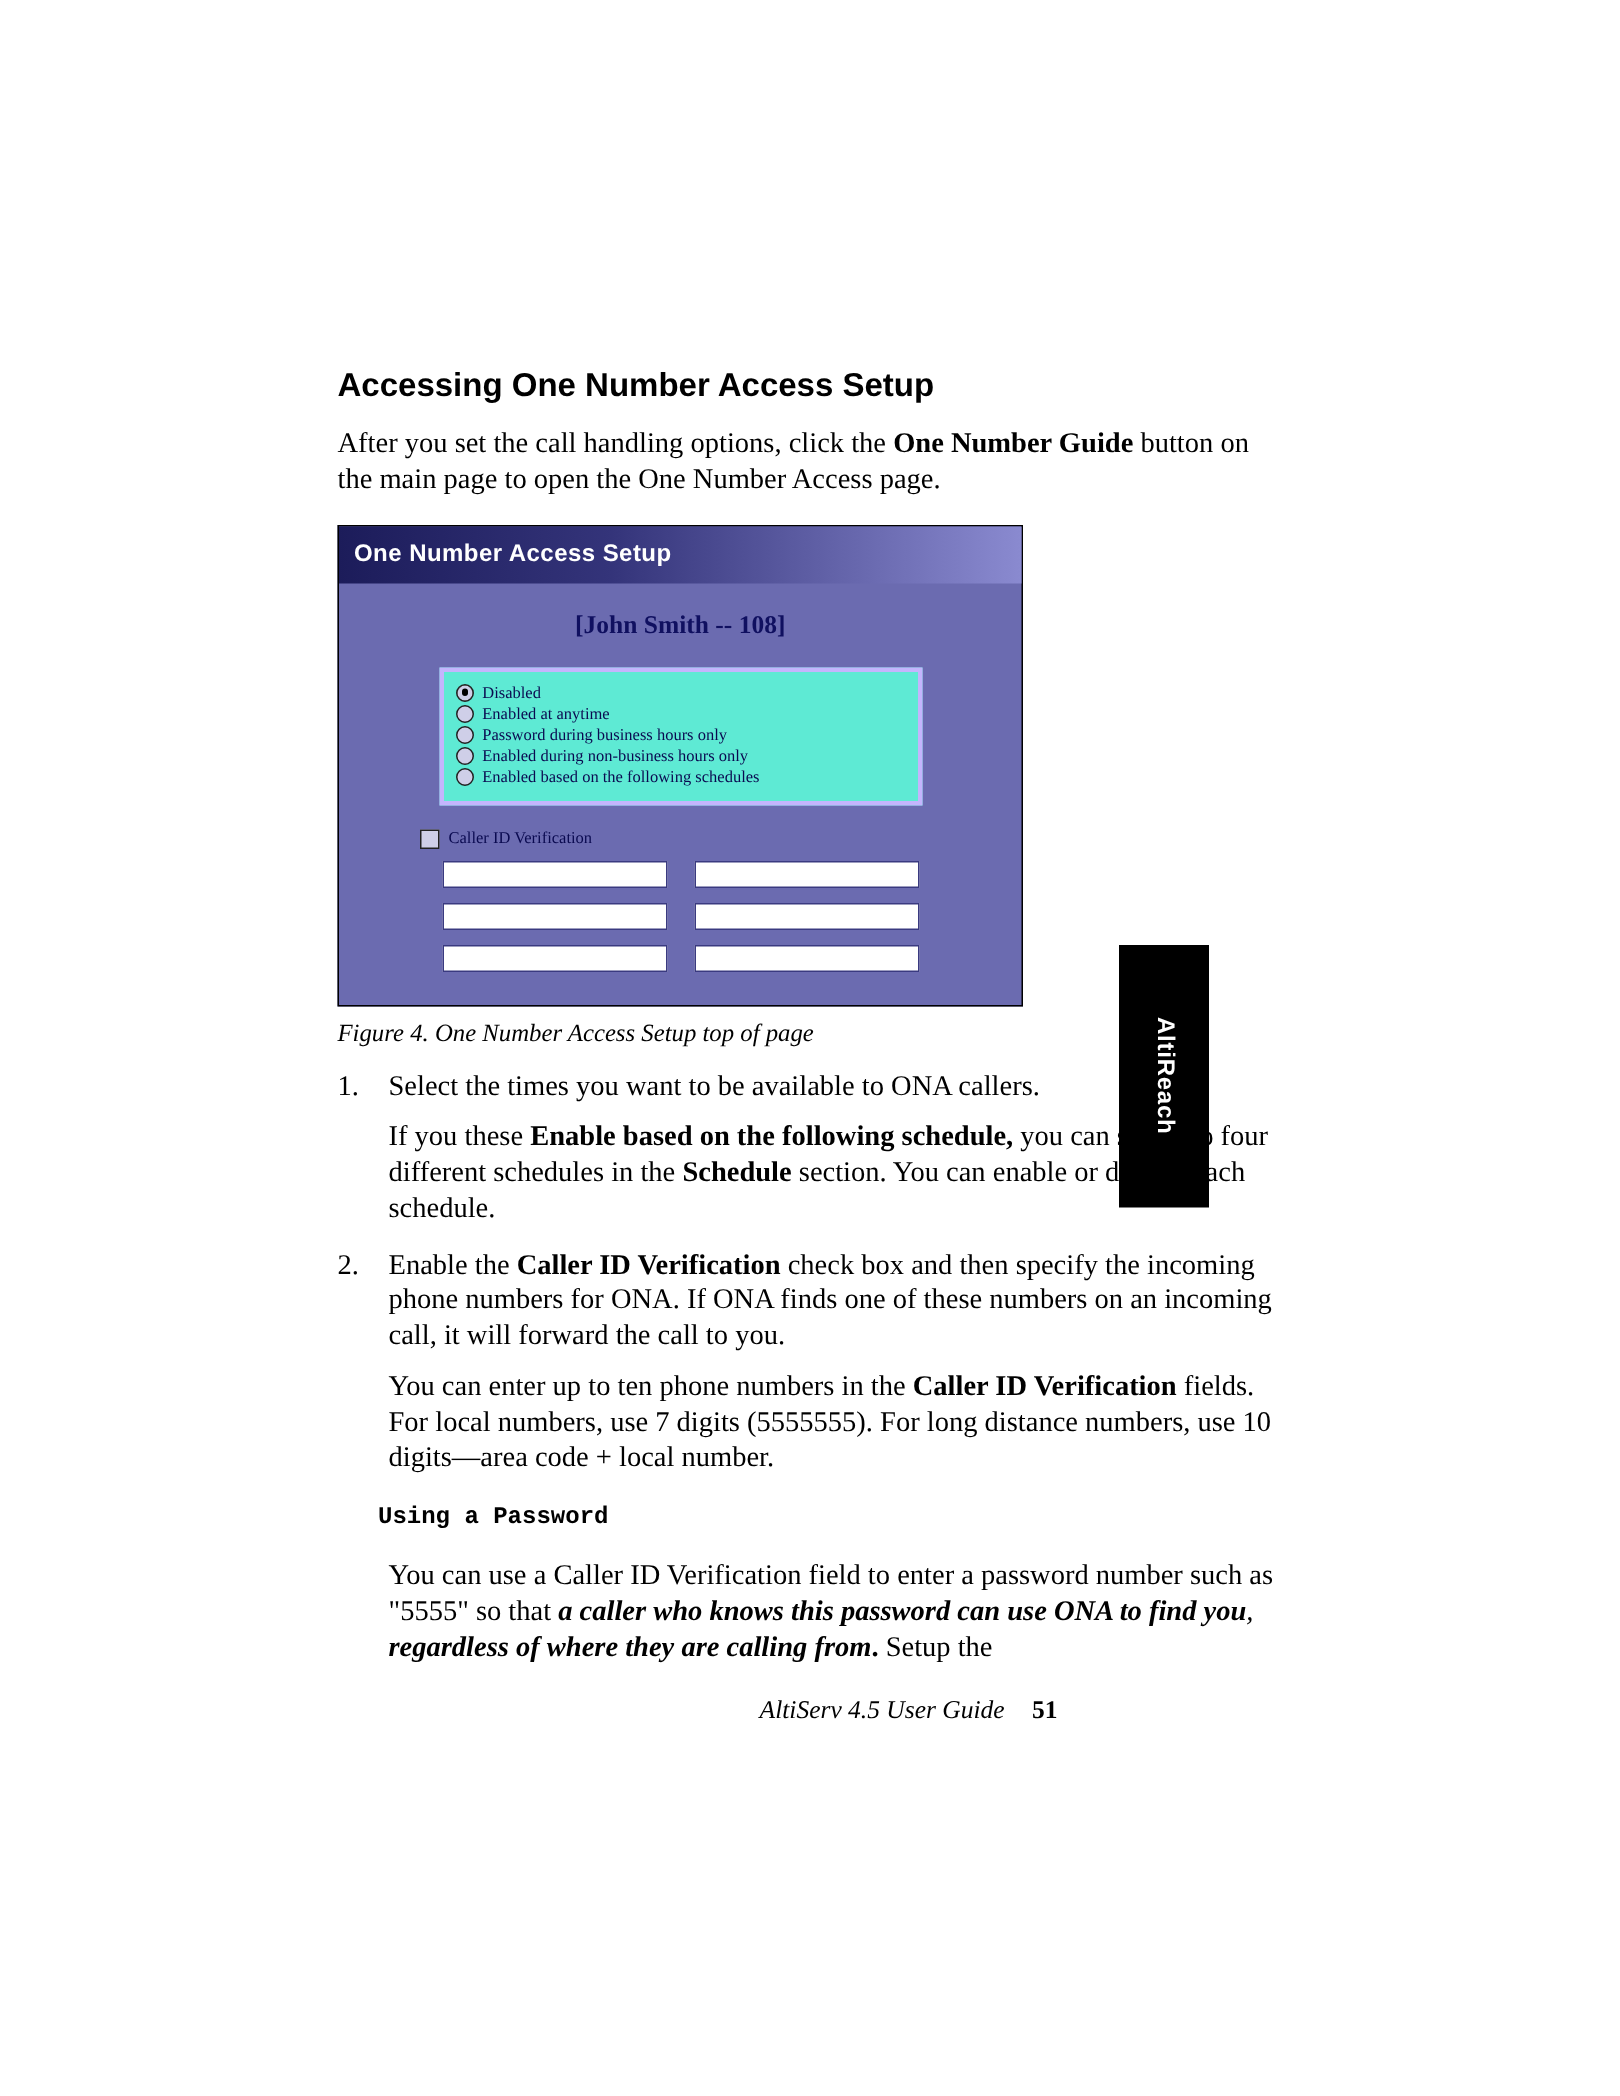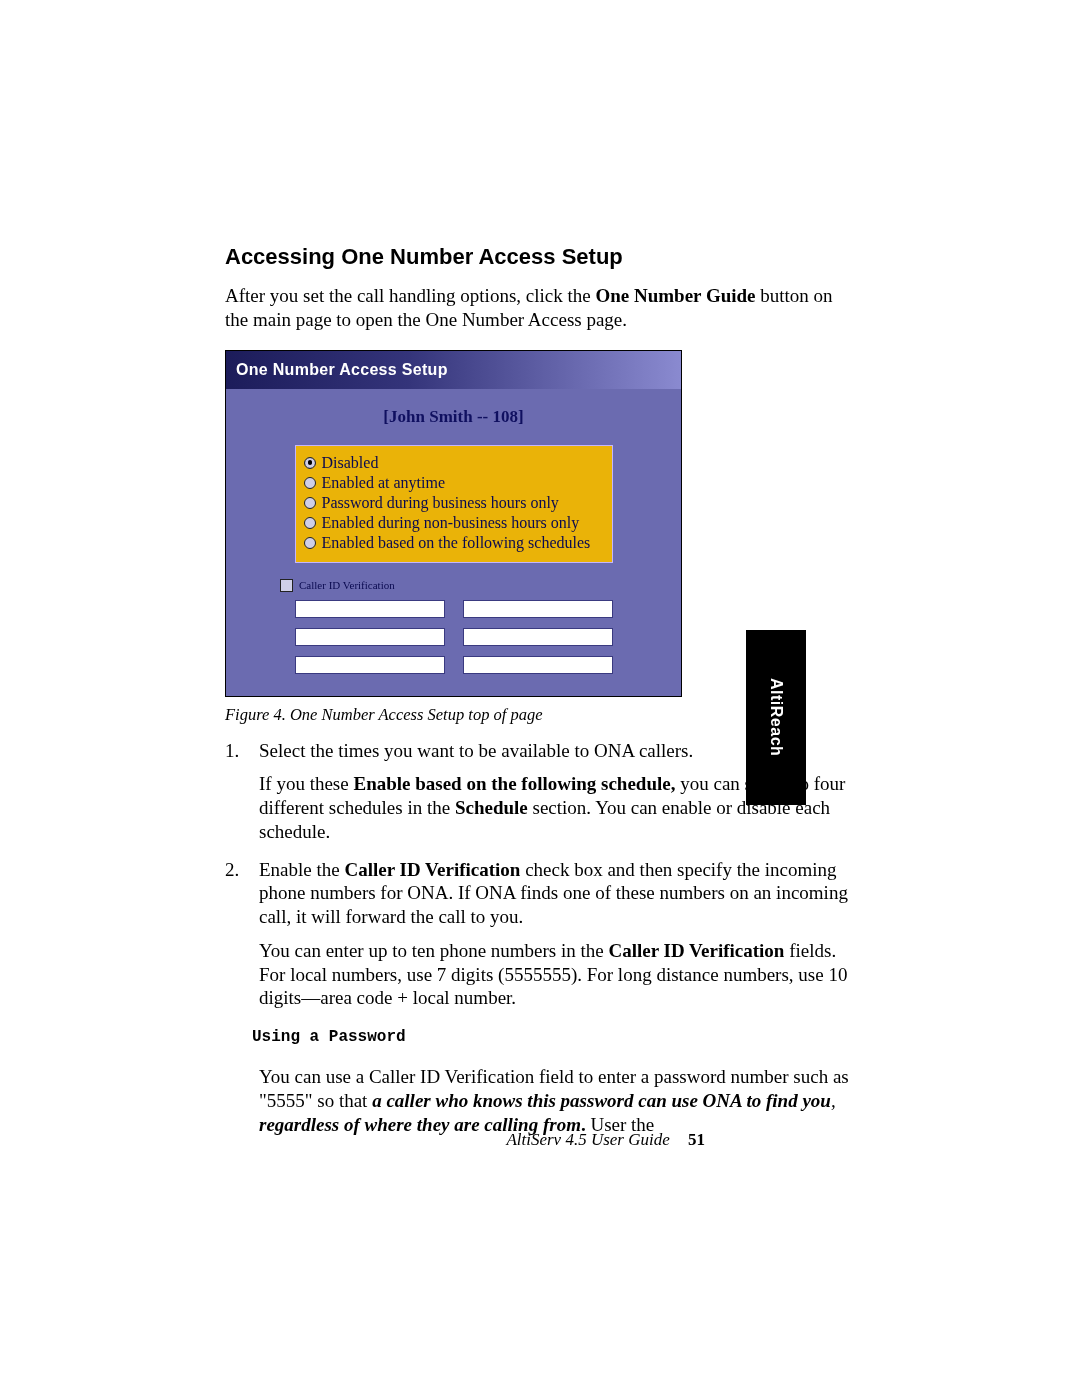--- a/index.html
+++ b/index.html
@@ -60,24 +60,24 @@
     text-align: center;
     font-family: "Times New Roman", serif;
     font-weight: bold;
     font-size: 17px;
     color: #101060;
     margin: 4px 0 18px 0;
   }
   .radio-box {
     width: 300px;
     margin: 0 auto 16px auto;
-    border: 1px solid #c4b5fd;
-    background: #eab308;
+    border: 3px solid #c4b5fd;
+    background: #5eead4;
     padding: 6px 8px 8px 8px;
-    font-size: 16px;
+    font-size: 11px;
     color: #0a0a50;
   }
   .radio-row { display:flex; align-items:center; gap:6px; margin:2px 0; }
   .r-dot {
     width: 10px; height: 10px; border:1px solid #222; border-radius:50%;
     background:#cfcfe8; display:inline-block; flex:0 0 auto;
   }
   .r-dot.selected { background:#fff; box-shadow: inset 0 0 0 3px #cfcfe8, inset 0 0 0 10px #000; }
   .r-dot.selected::after{content:"";display:block;width:4px;height:4px;background:#000;border-radius:50%;margin:2px auto;}
   .cid-row { display:flex; align-items:center; gap:6px; font-size:11px; margin:0 0 8px 40px; color:#0a0a50;}
@@ -242,21 +242,21 @@
     <li>
       <span>Enable the </span><span class="bold">Caller ID Verification</span><span> check box and then specify the incoming phone numbers for ONA. If ONA finds one of these numbers on an incoming call, it will forward the call to you.</span>
       <div class="para">
         <span>You can enter up to ten phone numbers in the </span><span class="bold">Caller ID Verification</span><span> fields. For local numbers, use 7 digits (5555555). For long distance numbers, use 10 digits—area code + local number.</span>
       </div>
     </li>
   </ol>
 
   <h3 class="subhead">Using a Password</h3>
   <p class="sub-para">
-    <span>You can use a Caller ID Verification field to enter a password number such as "5555" so that </span><span class="bolditalic">a caller who knows this password can use ONA to find you</span><span class="italic">, </span><span class="bolditalic">regardless of where they are calling from</span><span class="bold">.</span><span> User the</span>
+    <span>You can use a Caller ID Verification field to enter a password number such as "5555" so that </span><span class="bolditalic">a caller who knows this password can use ONA to find you</span><span class="italic">, </span><span class="bolditalic">regardless of where they are calling from</span><span class="bold">.</span><span> Setup the</span>
   </p>
 
 </div>
 
 <div class="side-tab">
   <span>AltiReach</span>
 </div>
 
 <div class="footer">
   <span class="guide">AltiServ 4.5 User Guide</span>

